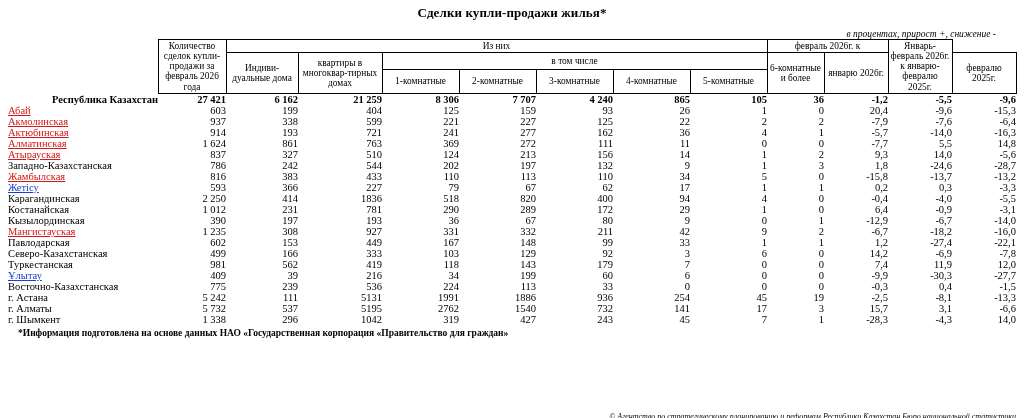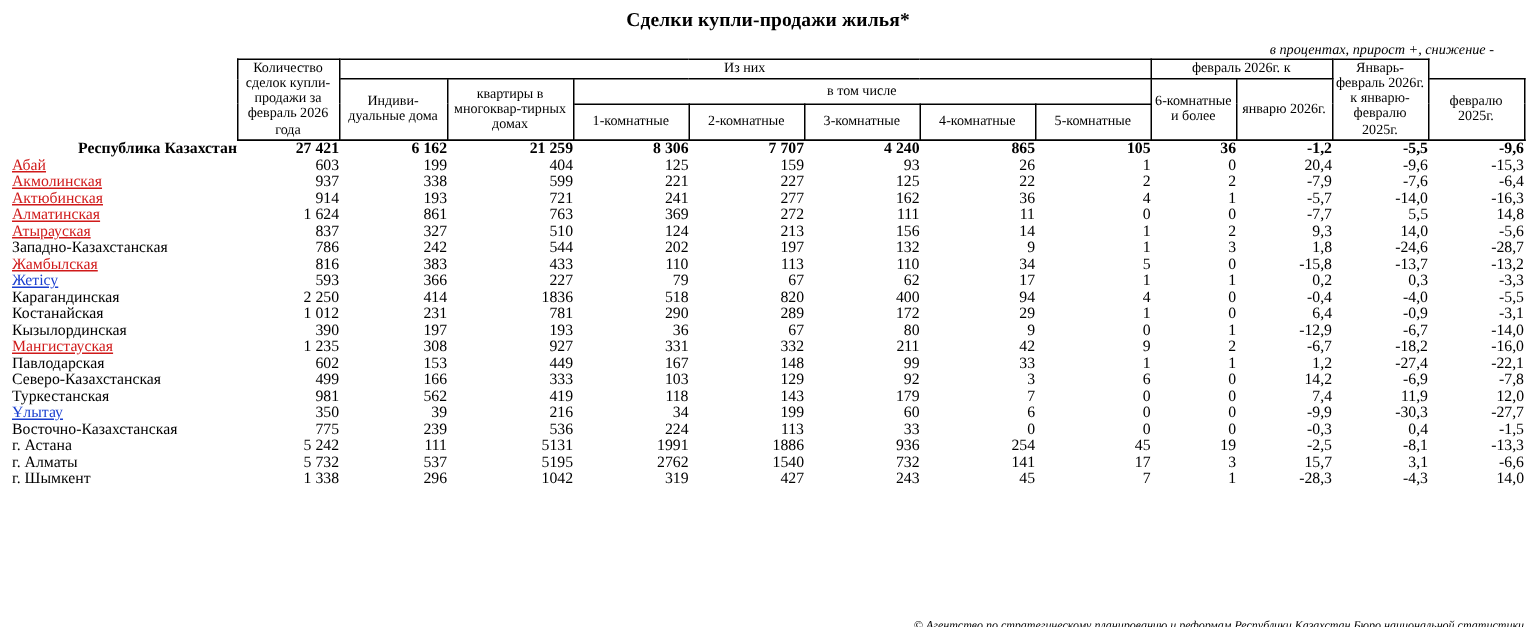--- a/index.html
+++ b/index.html
@@ -398,21 +398,21 @@
           <td class="num">179</td>
           <td class="num">7</td>
           <td class="num">0</td>
           <td class="num">0</td>
           <td class="num body-sep">7,4</td>
           <td class="num">11,9</td>
           <td class="num body-sep">12,0</td>
         </tr>
         <tr>
           <td class="region"><span class="blue">Ұлытау</span></td>
-          <td class="num body-sep">350</td>
+          <td class="num body-sep">409</td>
           <td class="num body-sep">39</td>
           <td class="num body-sep">216</td>
           <td class="num body-sep">34</td>
           <td class="num">199</td>
           <td class="num">60</td>
           <td class="num">6</td>
           <td class="num">0</td>
           <td class="num">0</td>
           <td class="num body-sep">-9,9</td>
           <td class="num">-30,3</td>
@@ -474,15 +474,16 @@
           <td class="num">45</td>
           <td class="num">7</td>
           <td class="num">1</td>
           <td class="num body-sep">-28,3</td>
           <td class="num">-4,3</td>
           <td class="num body-sep">14,0</td>
         </tr>
       </tbody>
   </table>
 
+  <div class="footnote">*Информация подготовлена на основе данных НАО «Государственная корпорация «Правительство для граждан»</div>
   <div class="source">© Агентство по стратегическому планированию и реформам Республики Казахстан Бюро национальной статистики</div>
 
 </div>
 
 </body></html>

